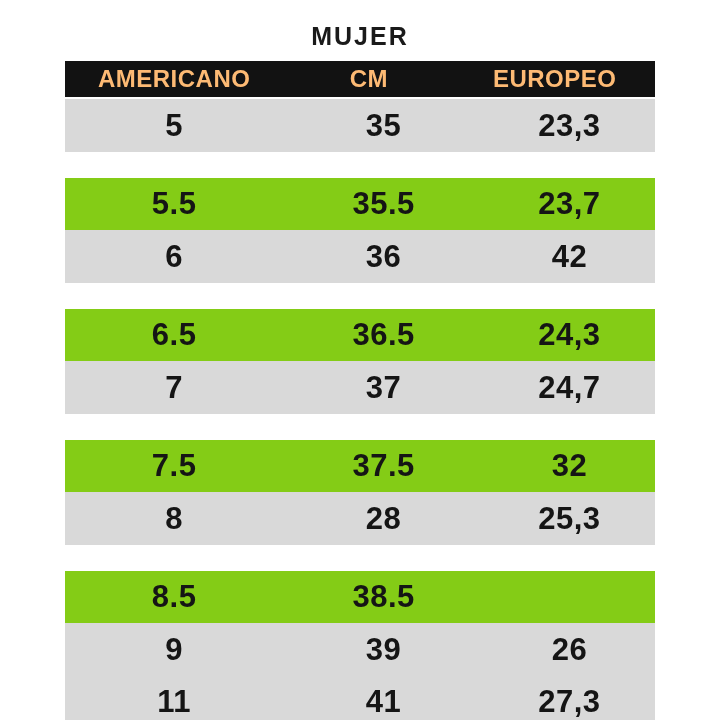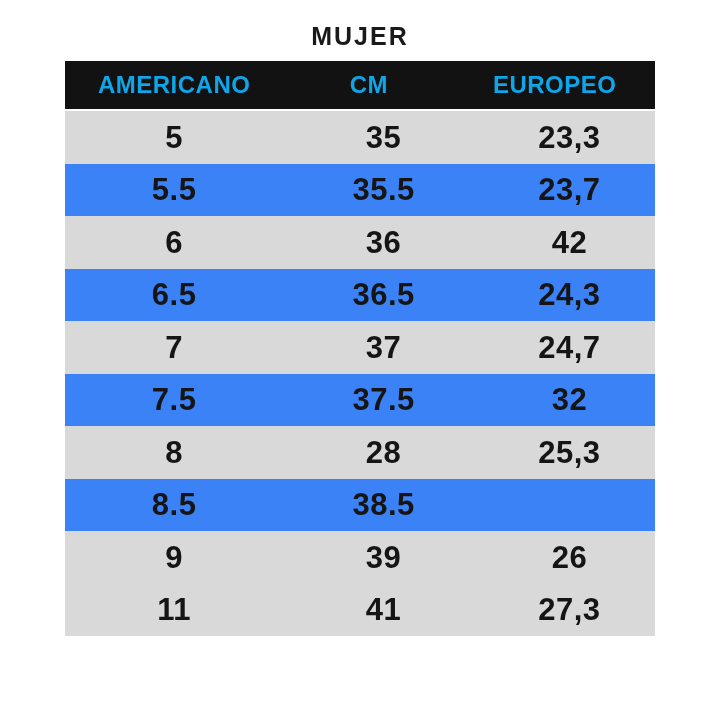--- a/index.html
+++ b/index.html
@@ -30,39 +30,39 @@
   }
   .size-table {
     position: absolute;
     left: 65px;
     top: 61px;
     width: 590px;
   }
   .thead {
     display: flex;
     align-items: center;
-    height: 48px;
+    height: 36px;
     background: #121212;
-    color: #0ea5e9;
+    color: #fdba74;
     font-weight: 700;
     font-size: 24px;
     letter-spacing: 0.5px;
     margin-bottom: 2px;
   }
   .trow {
     display: flex;
     align-items: center;
     height: 52.5px;
     font-weight: 700;
     font-size: 31px;
     color: #151515;
     letter-spacing: 0.5px;
   }
   .trow.alt { background: #d9d9d9; }
-  .trow.plain { background: #3b82f6; }
+  .trow.plain { background: #84cc16; margin-top: 26px; }
   .cell {
     text-align: center;
     line-height: 1;
   }
   .col-0 { width: 37%; }
   .col-1 { width: 34%; }
   .col-2 { width: 29%; }
 </style>
 </head>
 <body>

